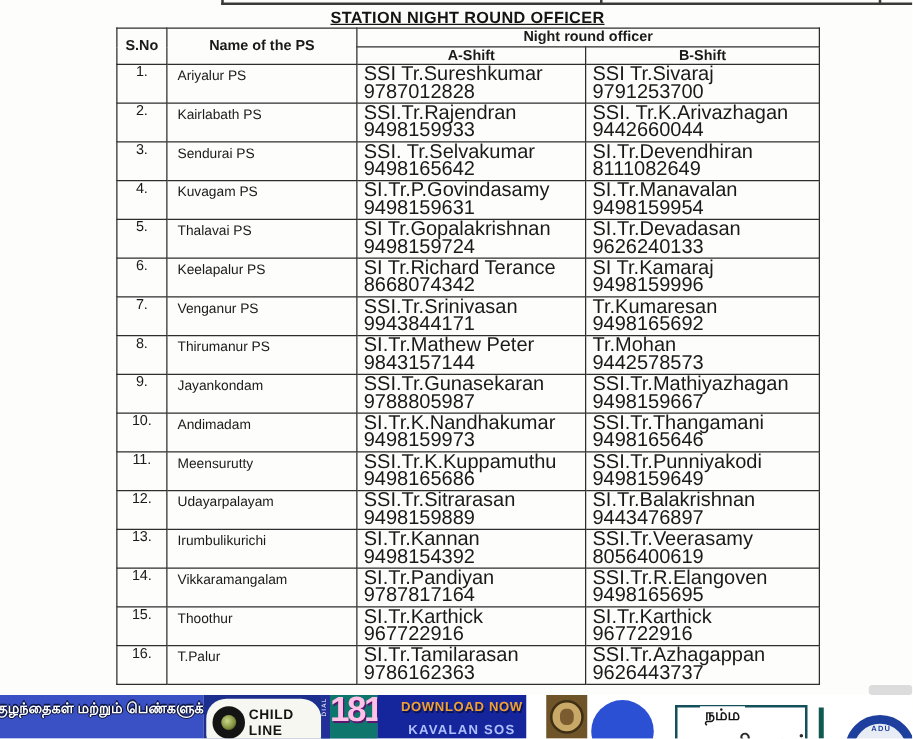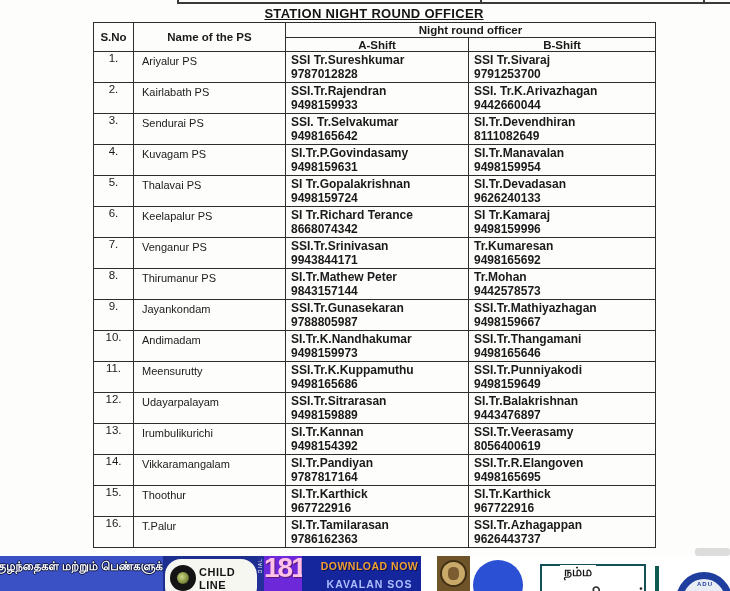--- a/index.html
+++ b/index.html
@@ -25,40 +25,40 @@
   }
   table.officer th, table.officer td {
     border:1.6px solid #2e2e2e; vertical-align:top; overflow:hidden;
   }
   table.officer thead th { font-size:11.5px; font-weight:bold; text-align:center; vertical-align:middle; padding:0; }
   tr.hdr1 { height:15px; } tr.hdr2 { height:14px; }
   col.c1 { width:40px; } col.c2 { width:152px; } col.c3 { width:183px; } col.c4 { width:187px; }
   table.officer tbody tr { height:31px; }
   td.c-sno { text-align:center; font-size:11.5px; vertical-align:middle; }
   td.c-ps  { font-size:11px; padding:3px 2px 0 8px; vertical-align:middle; }
-  td.c-shift { font-size:12px; padding:1px 2px 0 5px;font-weight:bold; }
+  td.c-shift { font-size:16px; padding:1px 2px 0 5px; }
   td.c-shift div { line-height:14px; white-space:nowrap; }
 
   
   .banner { position:absolute; left:0; top:556px; width:730px; height:35px; overflow:hidden; background:#ffffff; }
   .seg { position:absolute; top:0; height:35px; }
   .seg-tamil { left:0; width:163px; background:#3a50c5; }
   .tamil-line { position:absolute; left:-4px; width:175px; font-size:11.5px; font-weight:bold; color:#ffffff;
     text-shadow:-1px 0 #101840, 1px 0 #101840, 0 -1px #101840, 0 1px #101840; white-space:nowrap; }
   .tl1 { top:4px; } .tl2 { top:22px; left:2px; }
 
   .seg-navy { left:163px; width:139px; background:#1c2f8f; }
   .childline-blob { position:absolute; left:2px; top:3px; width:92px; height:44px; background:#f7f7f2; border-radius:16px; }
   .cl-figure { position:absolute; left:5px; top:6px; width:26px; height:26px; border-radius:50%; background:#141414; }
   .cl-figure::after { content:""; position:absolute; left:7px; top:7px; width:12px; height:12px; border-radius:50%;
     background:radial-gradient(circle at 40% 40%, #cdd98a 0%, #7c8c3a 60%, #141414 100%); }
   .cl-word { position:absolute; left:34px; font-size:11px; font-weight:bold; color:#141414; letter-spacing:0.5px; }
   .cl-w1 { top:7px; } .cl-w2 { top:20px; }
 
-  .seg-181 { left:257px; width:45px; background:#6d28d9; }
+  .seg-181 { left:257px; width:45px; background:#0f766e; }
   .dial-strip { position:absolute; left:0; top:0; width:7px; height:35px; background:#23309a; }
   .dial-vert { position:absolute; left:0px; top:2px; width:7px; font-size:5px; color:#ffffff;
     writing-mode:vertical-rl; transform:rotate(180deg); letter-spacing:1px; text-align:center; }
   .digits-181 { position:absolute; left:7px; top:-4px; font-size:28px; font-weight:bold; color:#ffc2e6;
     letter-spacing:-2px; text-shadow:1px 1px 0 #5a1670; }
 
   .seg-download { left:302px; width:119px; background:#15259c; }
   .dl-line1 { position:absolute; left:0; top:4px; width:135px; text-align:center; font-size:10.5px; font-weight:bold;
     color:#f0a030; letter-spacing:0.5px; text-shadow:1px 1px 0 #081050; white-space:nowrap; }
   .dl-line2 { position:absolute; left:0; top:22px; width:135px; text-align:center; font-size:10.5px; font-weight:bold;

